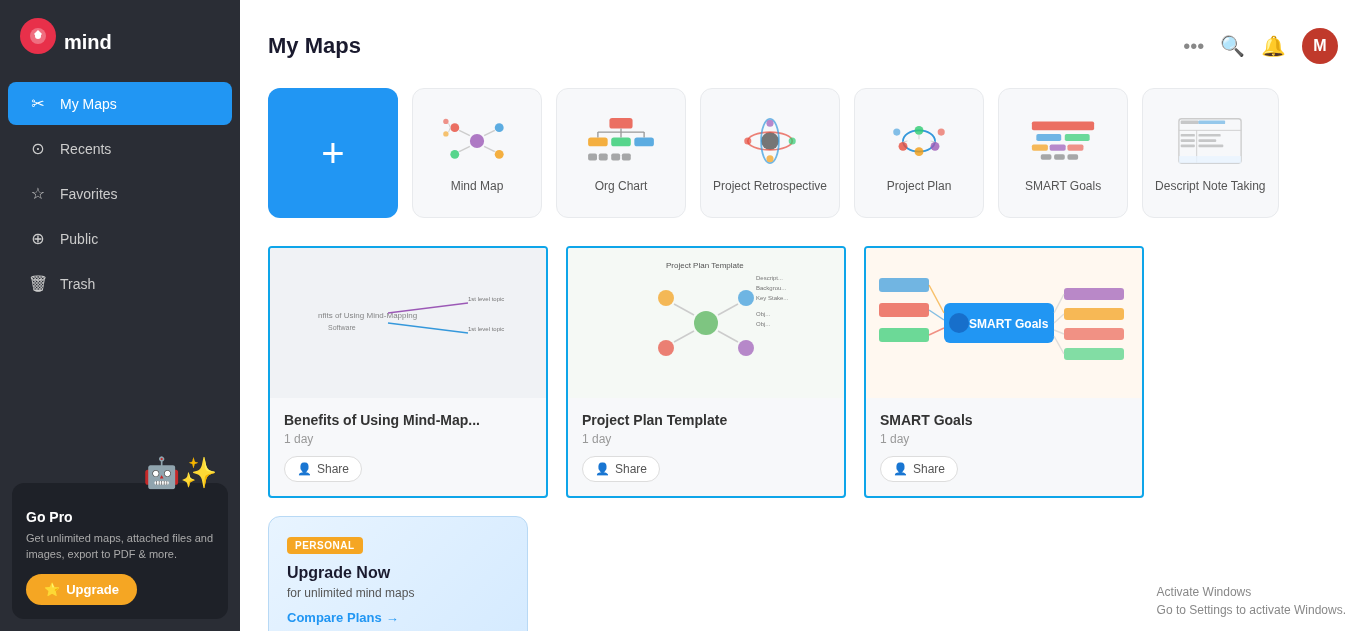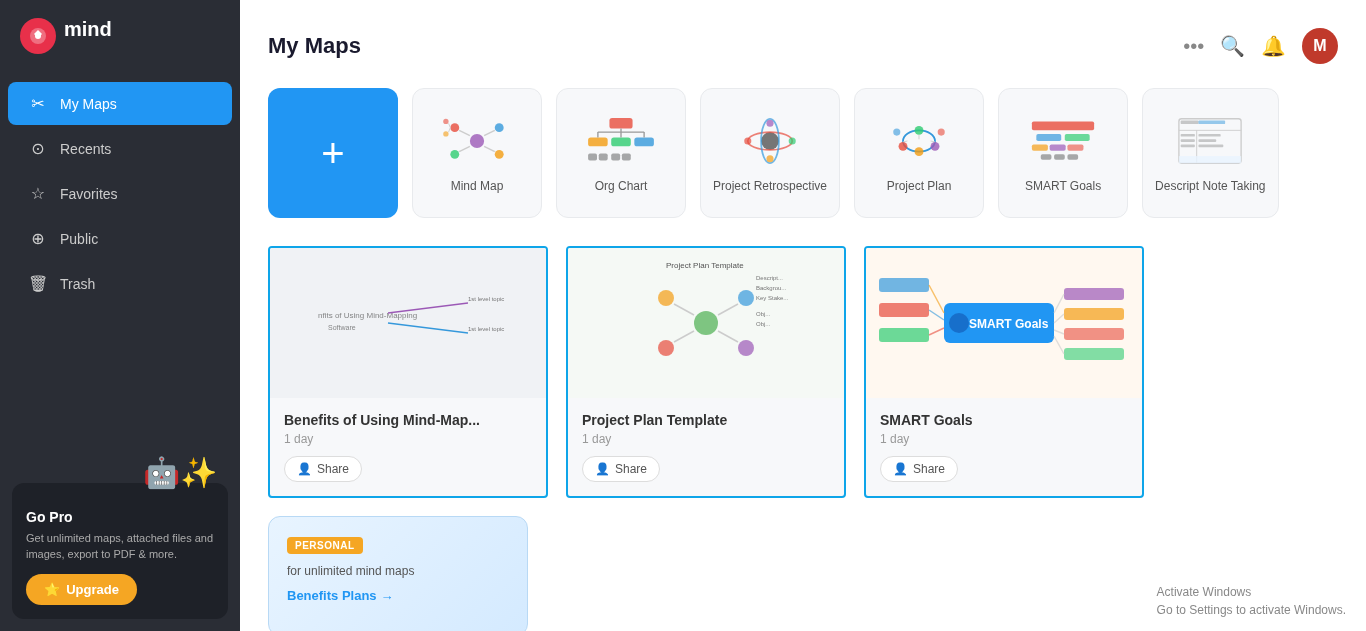--- a/index.html
+++ b/index.html
@@ -11,21 +11,21 @@
       min-width: 240px;
       background: #2a2d35;
       color: #fff;
       display: flex;
       flex-direction: column;
       height: 100%;
       position: relative;
     }
     .sidebar-logo {
       display: flex;
-      align-items: flex-start;
+      align-items: flex-end;
       padding: 18px 20px;
       gap: 8px;
     }
     .logo-icon {
       width: 36px; height: 36px;
       background: #e8304a;
       border-radius: 50%;
       display: flex; align-items: center; justify-content: center;
       font-size: 18px; color: #fff; font-weight: bold;
     }
@@ -451,23 +451,24 @@
         <div class="map-date">1 day</div>
         <button class="share-btn">
           <span>👤</span>
           <span>Share</span>
         </button>
       </div>
     </div>
 
     <div class="promo-card">
       <div class="personal-badge">PERSONAL</div>
+      <div class="promo-title">Upgrade Now</div>
       <div class="promo-sub">for unlimited mind maps</div>
       <div class="compare-link">
-        <span>Benefits Plans</span>
+        <span>Compare Plans</span>
         <span>→</span>
       </div>
       
       
     </div>
   </div>
 </div>
 
 <div class="win-overlay">
   <div>Activate Windows</div>

